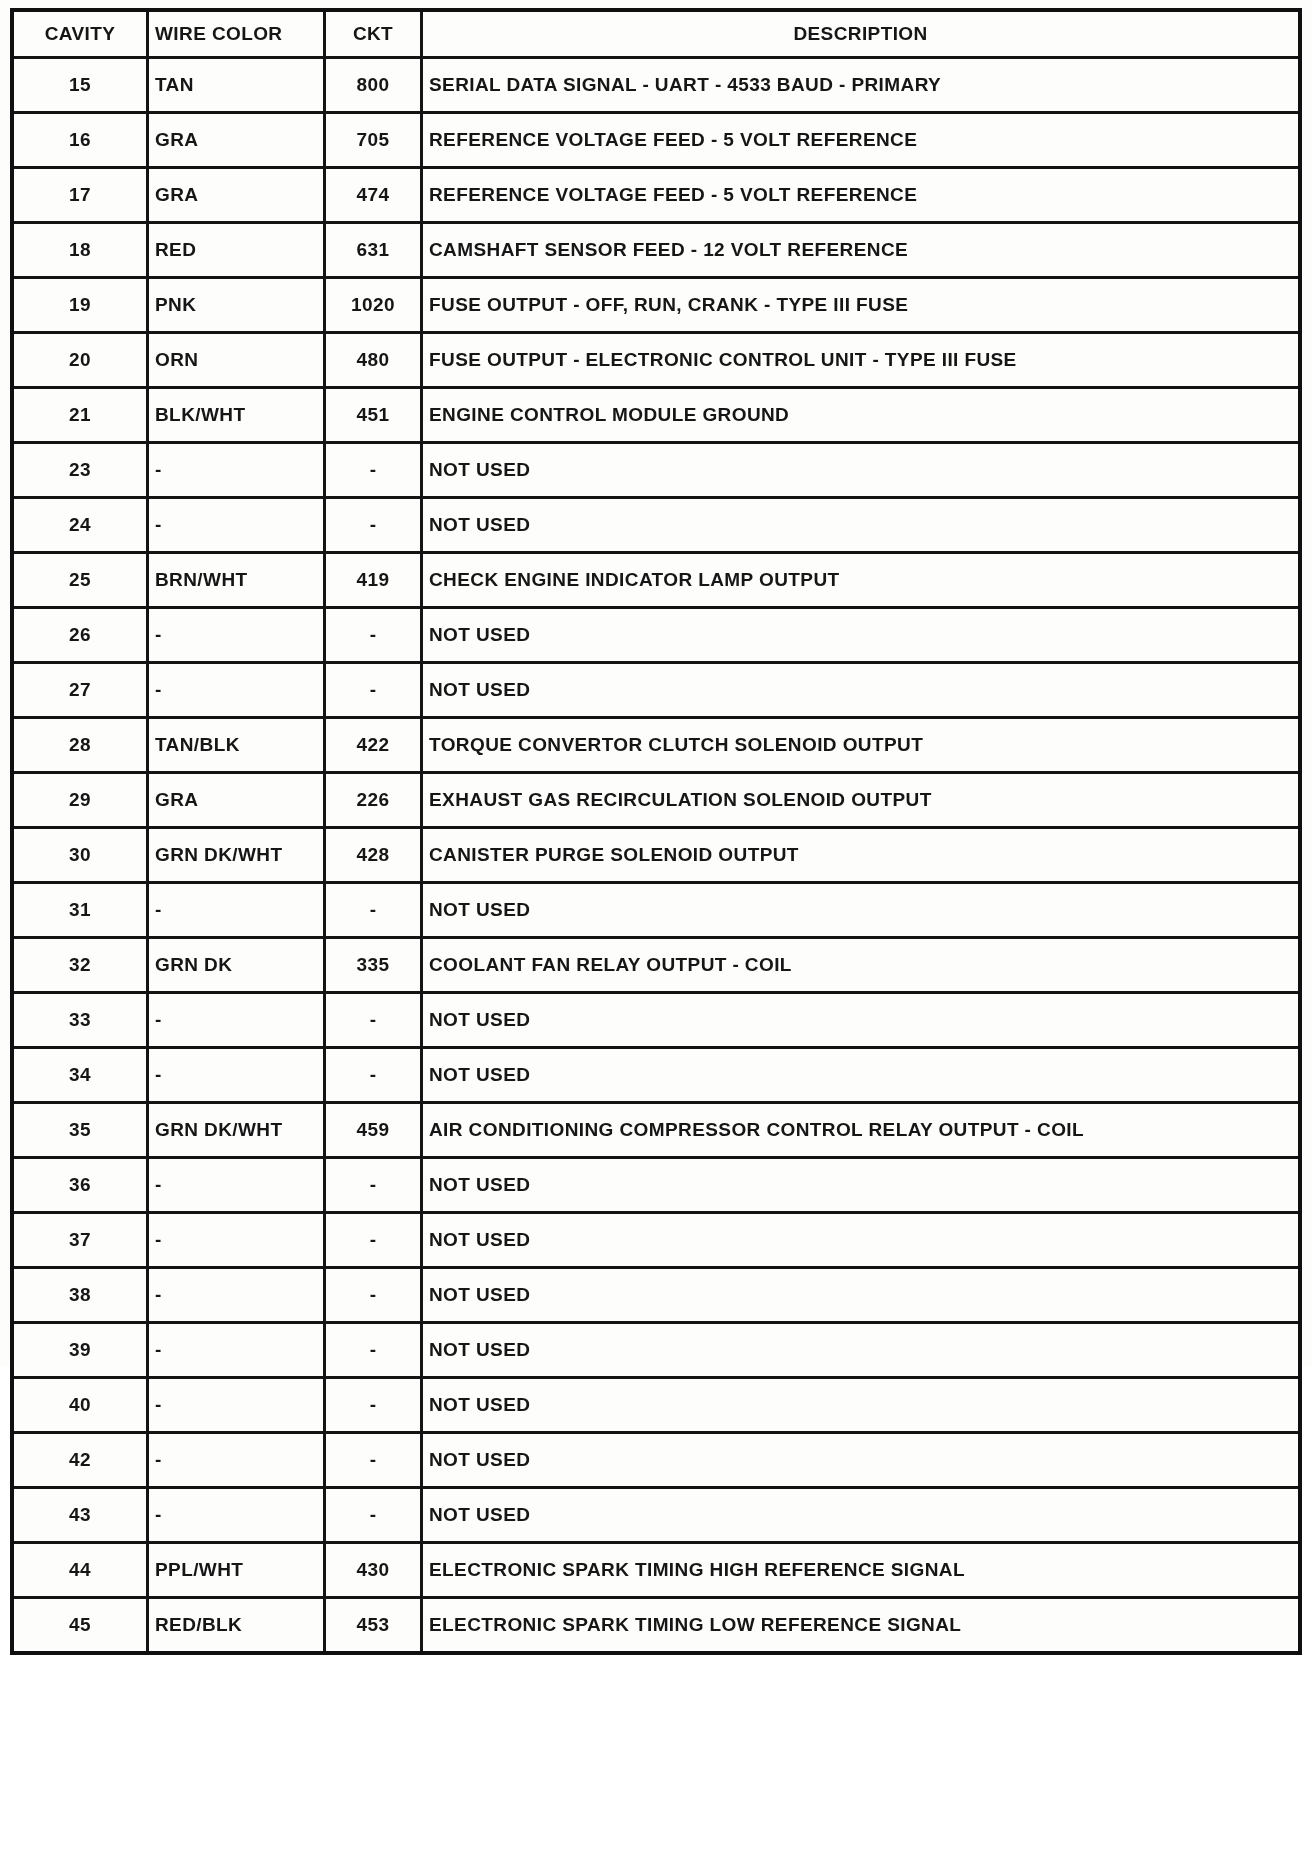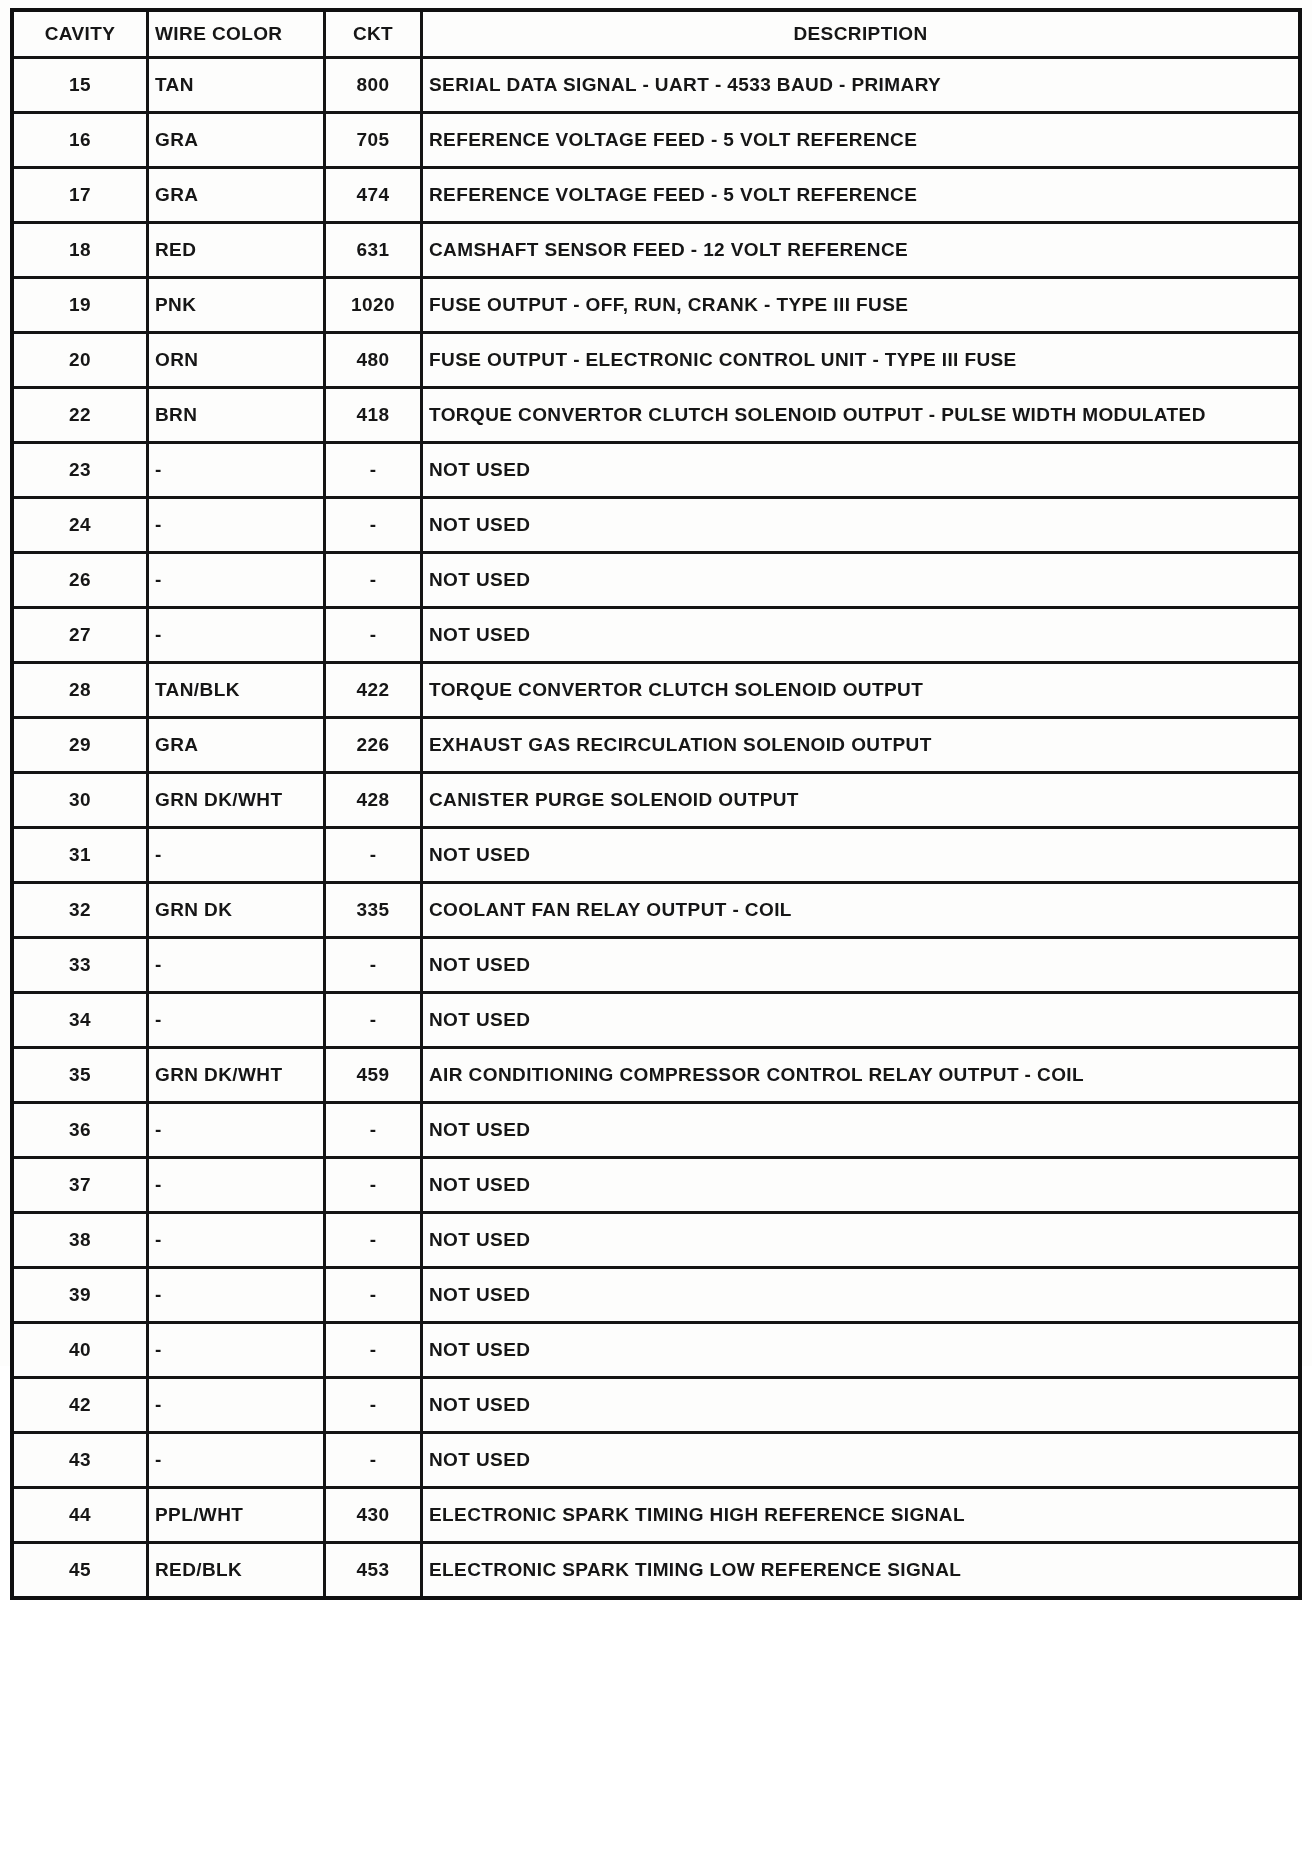--- a/index.html
+++ b/index.html
@@ -100,36 +100,42 @@
           <td class="cell-ckt">1020</td>
           <td class="cell-desc">FUSE OUTPUT - OFF, RUN, CRANK - TYPE III FUSE</td>
         </tr>
         <tr>
           <td class="cell-cavity">20</td>
           <td class="cell-wire">ORN</td>
           <td class="cell-ckt">480</td>
           <td class="cell-desc">FUSE OUTPUT - ELECTRONIC CONTROL UNIT - TYPE III FUSE</td>
         </tr>
         <tr>
-          <td class="cell-cavity">22</td>
-          <td class="cell-wire">BRN</td>
-          <td class="cell-ckt">418</td>
-          <td class="cell-desc">TORQUE CONVERTOR CLUTCH SOLENOID OUTPUT - PULSE WIDTH MODULATED</td>
+          <td class="cell-cavity">21</td>
+          <td class="cell-wire">BLK/WHT</td>
+          <td class="cell-ckt">451</td>
+          <td class="cell-desc">ENGINE CONTROL MODULE GROUND</td>
         </tr>
         <tr>
           <td class="cell-cavity">23</td>
           <td class="cell-wire">-</td>
           <td class="cell-ckt">-</td>
           <td class="cell-desc">NOT USED</td>
         </tr>
         <tr>
           <td class="cell-cavity">24</td>
           <td class="cell-wire">-</td>
           <td class="cell-ckt">-</td>
           <td class="cell-desc">NOT USED</td>
+        </tr>
+        <tr>
+          <td class="cell-cavity">25</td>
+          <td class="cell-wire">BRN/WHT</td>
+          <td class="cell-ckt">419</td>
+          <td class="cell-desc">CHECK ENGINE INDICATOR LAMP OUTPUT</td>
         </tr>
         <tr>
           <td class="cell-cavity">26</td>
           <td class="cell-wire">-</td>
           <td class="cell-ckt">-</td>
           <td class="cell-desc">NOT USED</td>
         </tr>
         <tr>
           <td class="cell-cavity">27</td>
           <td class="cell-wire">-</td>

